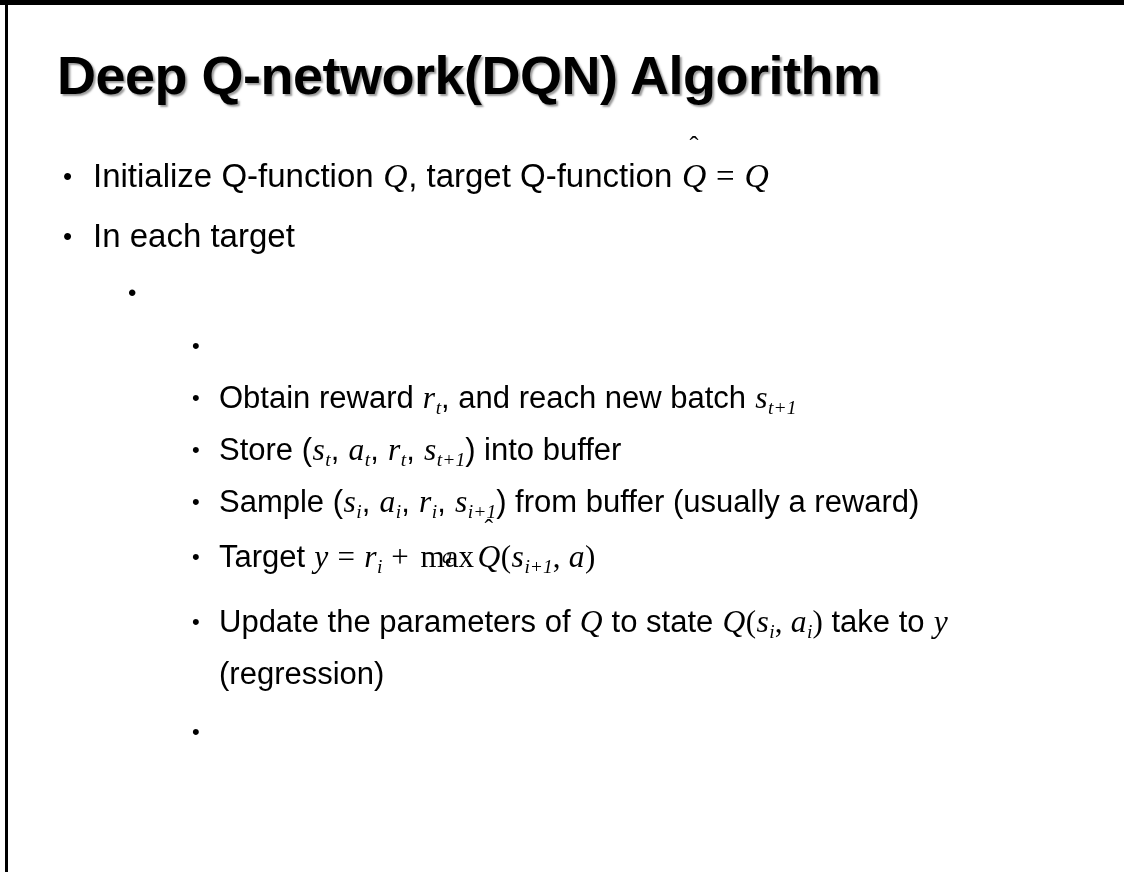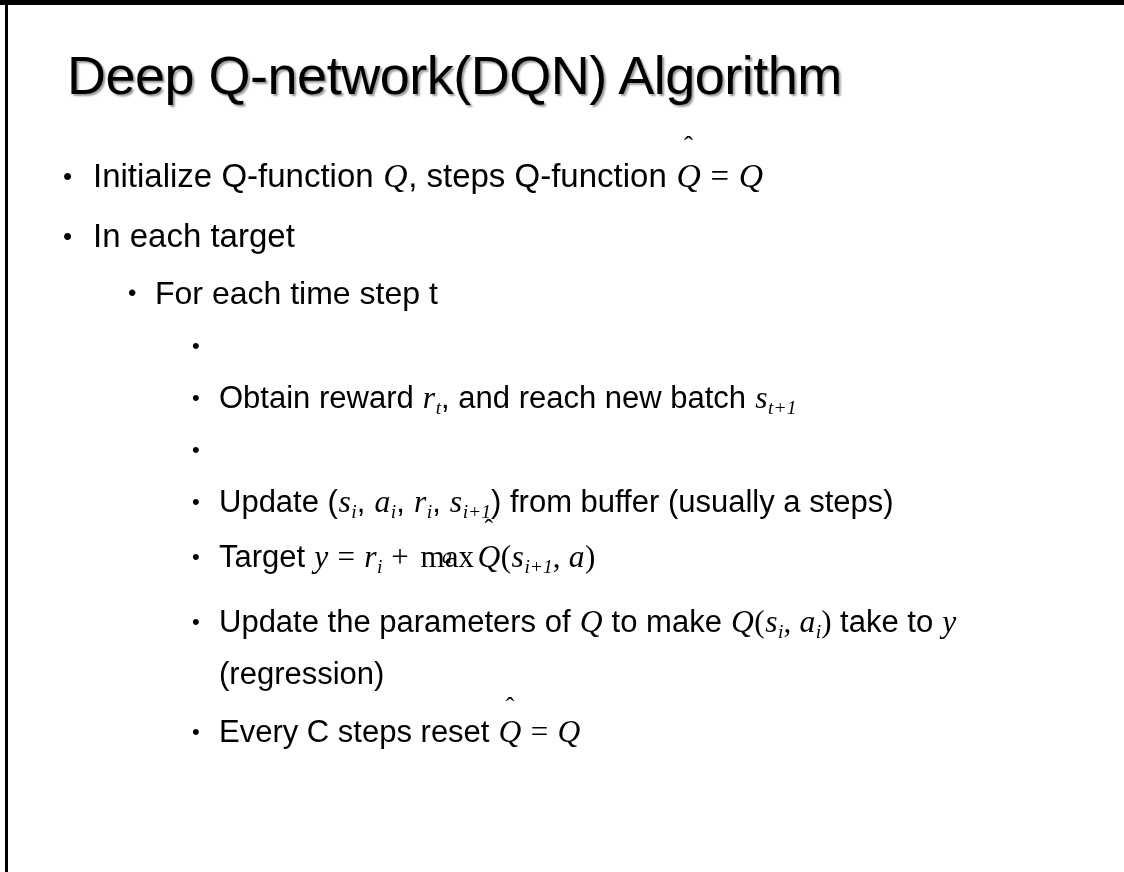--- a/index.html
+++ b/index.html
@@ -26,25 +26,25 @@
   }
   .edge-left {
     position: absolute;
     left: 5px; top: 0;
     width: 3px; height: 872px;
     background: #000000;
   }
 
   .slide-title {
     position: absolute;
-    left: 67px;
+    left: 57px;
     top: 44px;
     font-family: "Liberation Sans", sans-serif;
     font-size: 54px;
-    font-weight: 400;
+    font-weight: 700;
     letter-spacing: -0.5px;
     color: #000000;
     text-shadow: 2px 2px 2px rgba(120,120,120,0.75);
     white-space: nowrap;
   }
 
   .body-block {
     position: absolute;
     left: 0;
     top: 146px;
@@ -171,60 +171,59 @@
 
   <div class="edge-top"></div>
   <div class="edge-left"></div>
 
   <div class="slide-title">Deep Q-network(DQN) Algorithm</div>
 
   <div class="body-block">
 
     <div class="bullet-row lvl1">
       <span class="marker">•</span>
-      <span class="btext"><span>Initialize Q-function </span><span class="mi">Q</span><span>, steps Q-function </span><span class="hatwrap"><span class="hat">̂</span><span class="mi">Q</span></span><span class="mop">&nbsp;<span>=</span>&nbsp;</span><span class="mi">Q</span></span>
+      <span class="btext"><span>Initialize Q-function </span><span class="mi">Q</span><span>, target Q-function </span><span class="hatwrap"><span class="hat">̂</span><span class="mi">Q</span></span><span class="mop">&nbsp;<span>=</span>&nbsp;</span><span class="mi">Q</span></span>
     </div>
 
     <div class="bullet-row lvl1">
       <span class="marker">•</span>
       <span class="btext">In each target</span>
     </div>
 
     <div class="bullet-row lvl2">
       <span class="marker">•</span>
-      <span class="btext">For each time step t</span>
     </div>
 
     <div class="bullet-row lvl3">
       <span class="marker">•</span>
     </div>
 
     <div class="bullet-row lvl3">
       <span class="marker">•</span>
       <span class="btext"><span>Obtain reward </span><span class="mi">r</span><sub class="ms">t</sub><span>, and reach new batch </span><span class="mi">s</span><sub class="ms">t+1</sub></span>
     </div>
 
     <div class="bullet-row lvl3">
       <span class="marker">•</span>
-    </div>
-
-    <div class="bullet-row lvl3">
-      <span class="marker">•</span>
-      <span class="btext"><span>Update (</span><span class="mi">s</span><sub class="ms">i</sub><span>, </span><span class="mi">a</span><sub class="ms">i</sub><span>, </span><span class="mi">r</span><sub class="ms">i</sub><span>, </span><span class="mi">s</span><sub class="ms">i+1</sub><span>) from buffer (usually a steps)</span></span>
+      <span class="btext"><span>Store (</span><span class="mi">s</span><sub class="ms">t</sub><span>, </span><span class="mi">a</span><sub class="ms">t</sub><span>, </span><span class="mi">r</span><sub class="ms">t</sub><span>, </span><span class="mi">s</span><sub class="ms">t+1</sub><span>) into buffer</span></span>
+    </div>
+
+    <div class="bullet-row lvl3">
+      <span class="marker">•</span>
+      <span class="btext"><span>Sample (</span><span class="mi">s</span><sub class="ms">i</sub><span>, </span><span class="mi">a</span><sub class="ms">i</sub><span>, </span><span class="mi">r</span><sub class="ms">i</sub><span>, </span><span class="mi">s</span><sub class="ms">i+1</sub><span>) from buffer (usually a reward)</span></span>
     </div>
 
     <div class="bullet-row lvl3" style="line-height:58px;">
       <span class="marker" style="line-height:58px;">•</span>
       <span class="btext"><span>Target </span><span class="mi">y</span><span class="mop">&nbsp;<span>=</span>&nbsp;</span><span class="mi">r</span><sub class="ms">i</sub><span class="mop">&nbsp;<span>+</span>&nbsp;</span><span class="maxop"><span class="mop">max</span><span class="lim">a</span></span><span class="hatwrap"><span class="hat">̂</span><span class="mi">Q</span></span><span class="mn">(</span><span class="mi">s</span><sub class="ms">i+1</sub><span class="mn">, </span><span class="mi">a</span><span class="mn">)</span></span>
     </div>
 
     <div class="bullet-row lvl3" style="margin-top:10px;">
       <span class="marker">•</span>
-      <span class="btext"><span>Update the parameters of </span><span class="mi">Q</span><span> to make </span><span class="mi">Q</span><span class="mn">(</span><span class="mi">s</span><sub class="ms">i</sub><span class="mn">, </span><span class="mi">a</span><sub class="ms">i</sub><span class="mn">)</span><span> take to </span><span class="mi">y</span><span> (regression)</span></span>
+      <span class="btext"><span>Update the parameters of </span><span class="mi">Q</span><span> to state </span><span class="mi">Q</span><span class="mn">(</span><span class="mi">s</span><sub class="ms">i</sub><span class="mn">, </span><span class="mi">a</span><sub class="ms">i</sub><span class="mn">)</span><span> take to </span><span class="mi">y</span><span> (regression)</span></span>
     </div>
 
     <div class="bullet-row lvl3" style="margin-top:6px;">
       <span class="marker">•</span>
-      <span class="btext"><span>Every C steps reset </span><span class="hatwrap"><span class="hat">̂</span><span class="mi">Q</span></span><span class="mop">&nbsp;<span>=</span>&nbsp;</span><span class="mi">Q</span></span>
     </div>
 
   </div>
 </div>
 
 </body></html>

